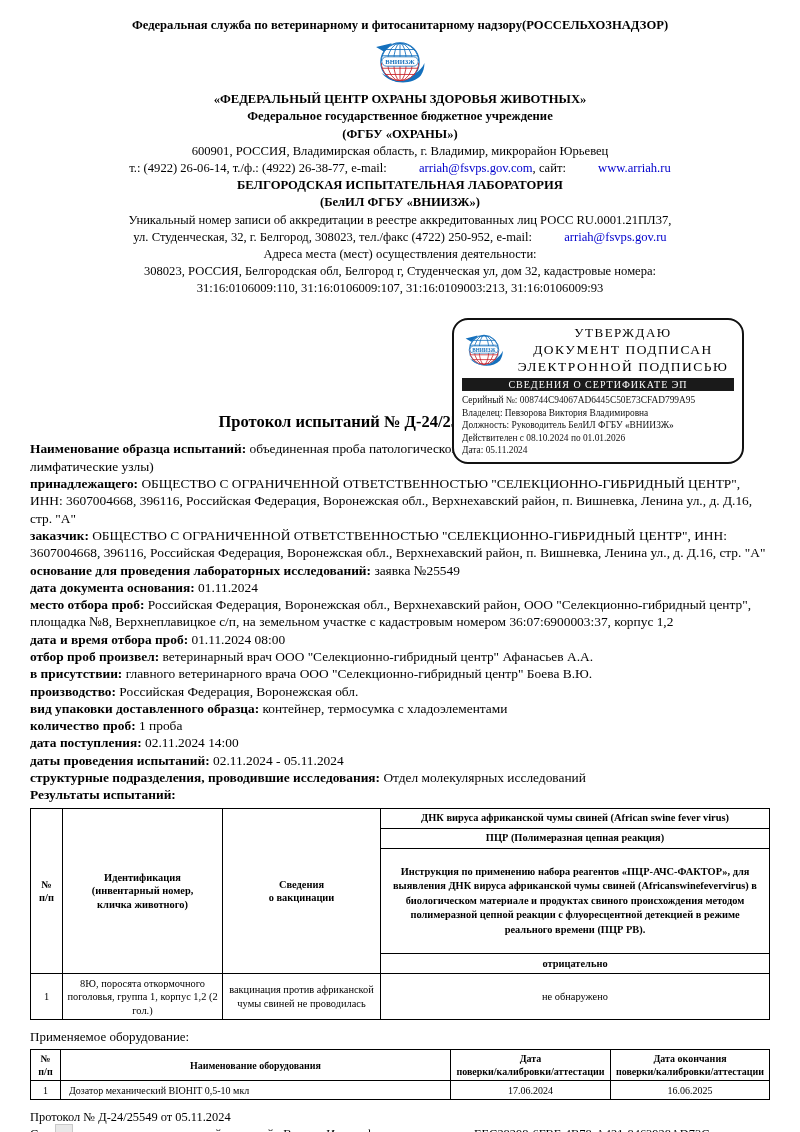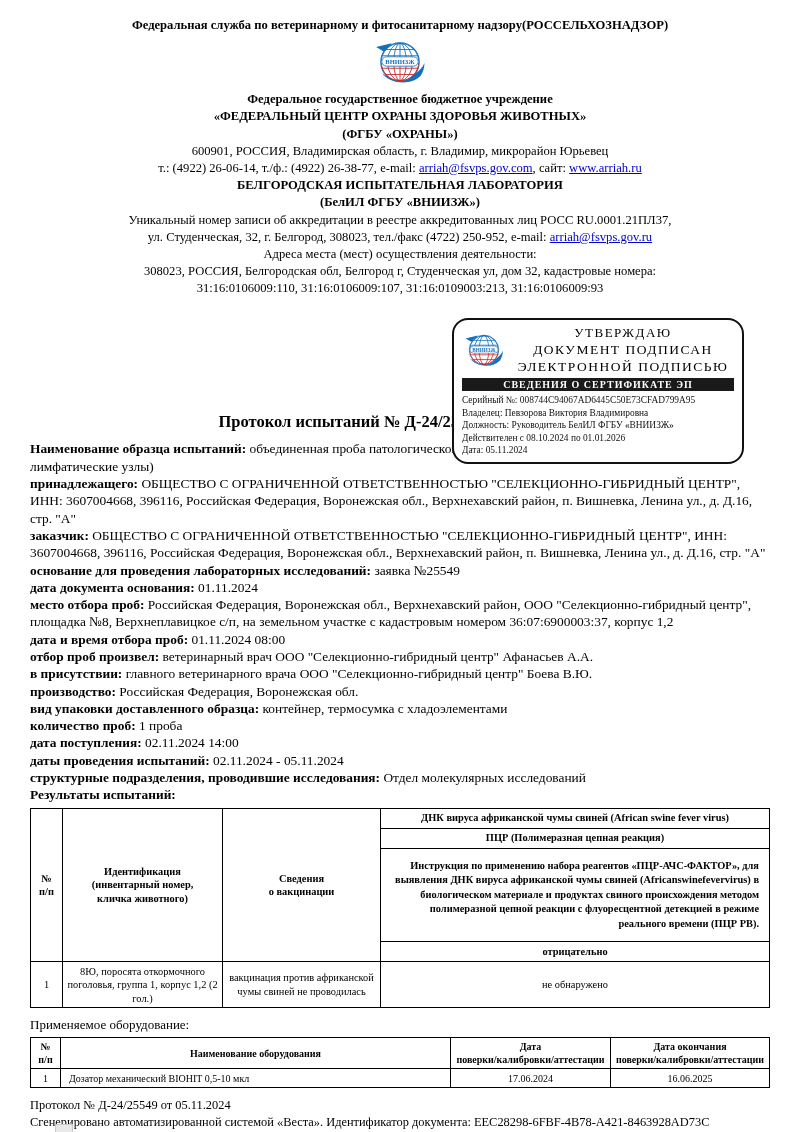--- a/index.html
+++ b/index.html
@@ -4,50 +4,50 @@
 <style>
   html,body{margin:0;padding:0;}
   body{
     width:800px;height:1132px;overflow:hidden;position:relative;
     background:#ffffff;color:#000;
     font-family:"Liberation Serif","DejaVu Serif",serif;
   }
   .page{padding:16px 30px 0;box-sizing:border-box;}
   .hl{margin:2.2px 0;line-height:15px;font-size:12.6px;text-align:center;}
   .b{font-weight:bold;}
-  .link{color:#0000cc;text-decoration:underline;cursor:pointer;}
+  .link{color:#0000cc;cursor:pointer;margin-left:29px;}
   .logo-wrap{width:56px;height:52px;margin:3px auto 4px;}
   .globe{width:100%;height:100%;display:block;}
 
   
   .stamp{
     position:absolute;left:452px;top:318px;width:292px;box-sizing:border-box;
     border:2.5px solid #111;border-radius:16px;background:#fff;
     padding:5px 8px 5px;z-index:5;
   }
   .stamp-head{display:flex;align-items:center;gap:6px;}
   .stamp-logo{width:44px;height:40px;flex:0 0 auto;}
   .stamp-head-text{flex:1;text-align:center;}
   .stamp-approve{font-size:13px;letter-spacing:1.5px;line-height:16px;}
   .stamp-signed{font-size:13.5px;letter-spacing:1.5px;line-height:17px;}
   .stamp-bar{
     background:#1a1a1a;color:#fff;text-align:center;
-    font-size:10px;font-weight:bold;letter-spacing:1px;
+    font-size:10px;font-weight:normal;letter-spacing:1px;
     padding:1px 0;margin:3px 0 3px;
   }
   .stamp-detail{font-size:9.4px;line-height:12.5px;text-align:left;color:#111;}
 
   .doc-title{font-size:16.5px;font-weight:bold;text-align:center;margin:6px 0 8px;}
   .bodyline{margin:0;font-size:13.4px;line-height:17.3px;text-align:left;}
 
   table{border-collapse:collapse;table-layout:fixed;width:740px;margin:4px auto 0;}
   td{border:1px solid #000;font-size:10.4px;line-height:1.3;
      text-align:center;vertical-align:middle;padding:2px 3px;box-sizing:border-box;margin-left:24px;}
   .pre{white-space:pre-line;}
-  .instr{padding:10px 10px;line-height:1.4;text-align:right;}
+  .instr{padding:16px 10px;line-height:1.4;}
   .rrow td{height:46px;}
   .equip-title{font-size:13px;margin:9px 0 0;}
   .etable td{font-size:10px;}
   .ehead td{font-weight:bold;height:30px;}
   .erow td{height:19px;}
   .ename{text-align:left !important;padding-left:8px !important;}
   .footer{margin-top:9px;}
   .footer p{margin:0;font-size:12.4px;line-height:17px;}
   .qr-fragment{
     position:absolute;left:55px;top:1124px;width:16px;height:8px;
@@ -88,22 +88,22 @@
         <ellipse cx="52" cy="50" rx="24" ry="36"></ellipse>
         <line x1="52" y1="50" x2="52" y2="86"></line>
         <line x1="16" y1="62" x2="88" y2="62"></line>
         <line x1="22" y1="74" x2="82" y2="74"></line>
       </g>
       <rect x="17" y="40" width="70" height="18" rx="9" fill="#ffffff" stroke="#1470bd" stroke-width="1.6"></rect>
       <text x="52" y="54" text-anchor="middle" font-size="12.5" font-weight="bold" fill="#1470bd">ВНИИЗЖ</text>
     </svg>
   </div>
 
+  <p class="hl b">«ФЕДЕРАЛЬНЫЙ ЦЕНТР ОХРАНЫ ЗДОРОВЬЯ ЖИВОТНЫХ»</p>
   <p class="hl b">Федеральное государственное бюджетное учреждение</p>
-  <p class="hl b">«ФЕДЕРАЛЬНЫЙ ЦЕНТР ОХРАНЫ ЗДОРОВЬЯ ЖИВОТНЫХ»</p>
   <p class="hl b">(ФГБУ «ОХРАНЫ»)</p>
   <p class="hl">600901, РОССИЯ, Владимирская область, г. Владимир, микрорайон Юрьевец</p>
   <p class="hl"><span>т.: (4922) 26-06-14, т./ф.: (4922) 26-38-77, e-mail: </span><a class="link">arriah@fsvps.gov.com</a><span>, сайт: </span><a class="link">www.arriah.ru</a></p>
   <p class="hl b">БЕЛГОРОДСКАЯ ИСПЫТАТЕЛЬНАЯ ЛАБОРАТОРИЯ</p>
   <p class="hl b">(БелИЛ ФГБУ «ВНИИЗЖ»)</p>
   <p class="hl">Уникальный номер записи об аккредитации в реестре аккредитованных лиц РОСС RU.0001.21ПЛ37,</p>
   <p class="hl"><span>ул. Студенческая, 32, г. Белгород, 308023, тел./факс (4722) 250-952, e-mail: </span><a class="link">arriah@fsvps.gov.ru</a></p>
   <p class="hl">Адреса места (мест) осуществления деятельности:</p>
   <p class="hl">308023, РОССИЯ, Белгородская обл, Белгород г, Студенческая ул, дом 32, кадастровые номера:</p>
   <p class="hl">31:16:0106009:110, 31:16:0106009:107, 31:16:0109003:213, 31:16:0106009:93</p>

